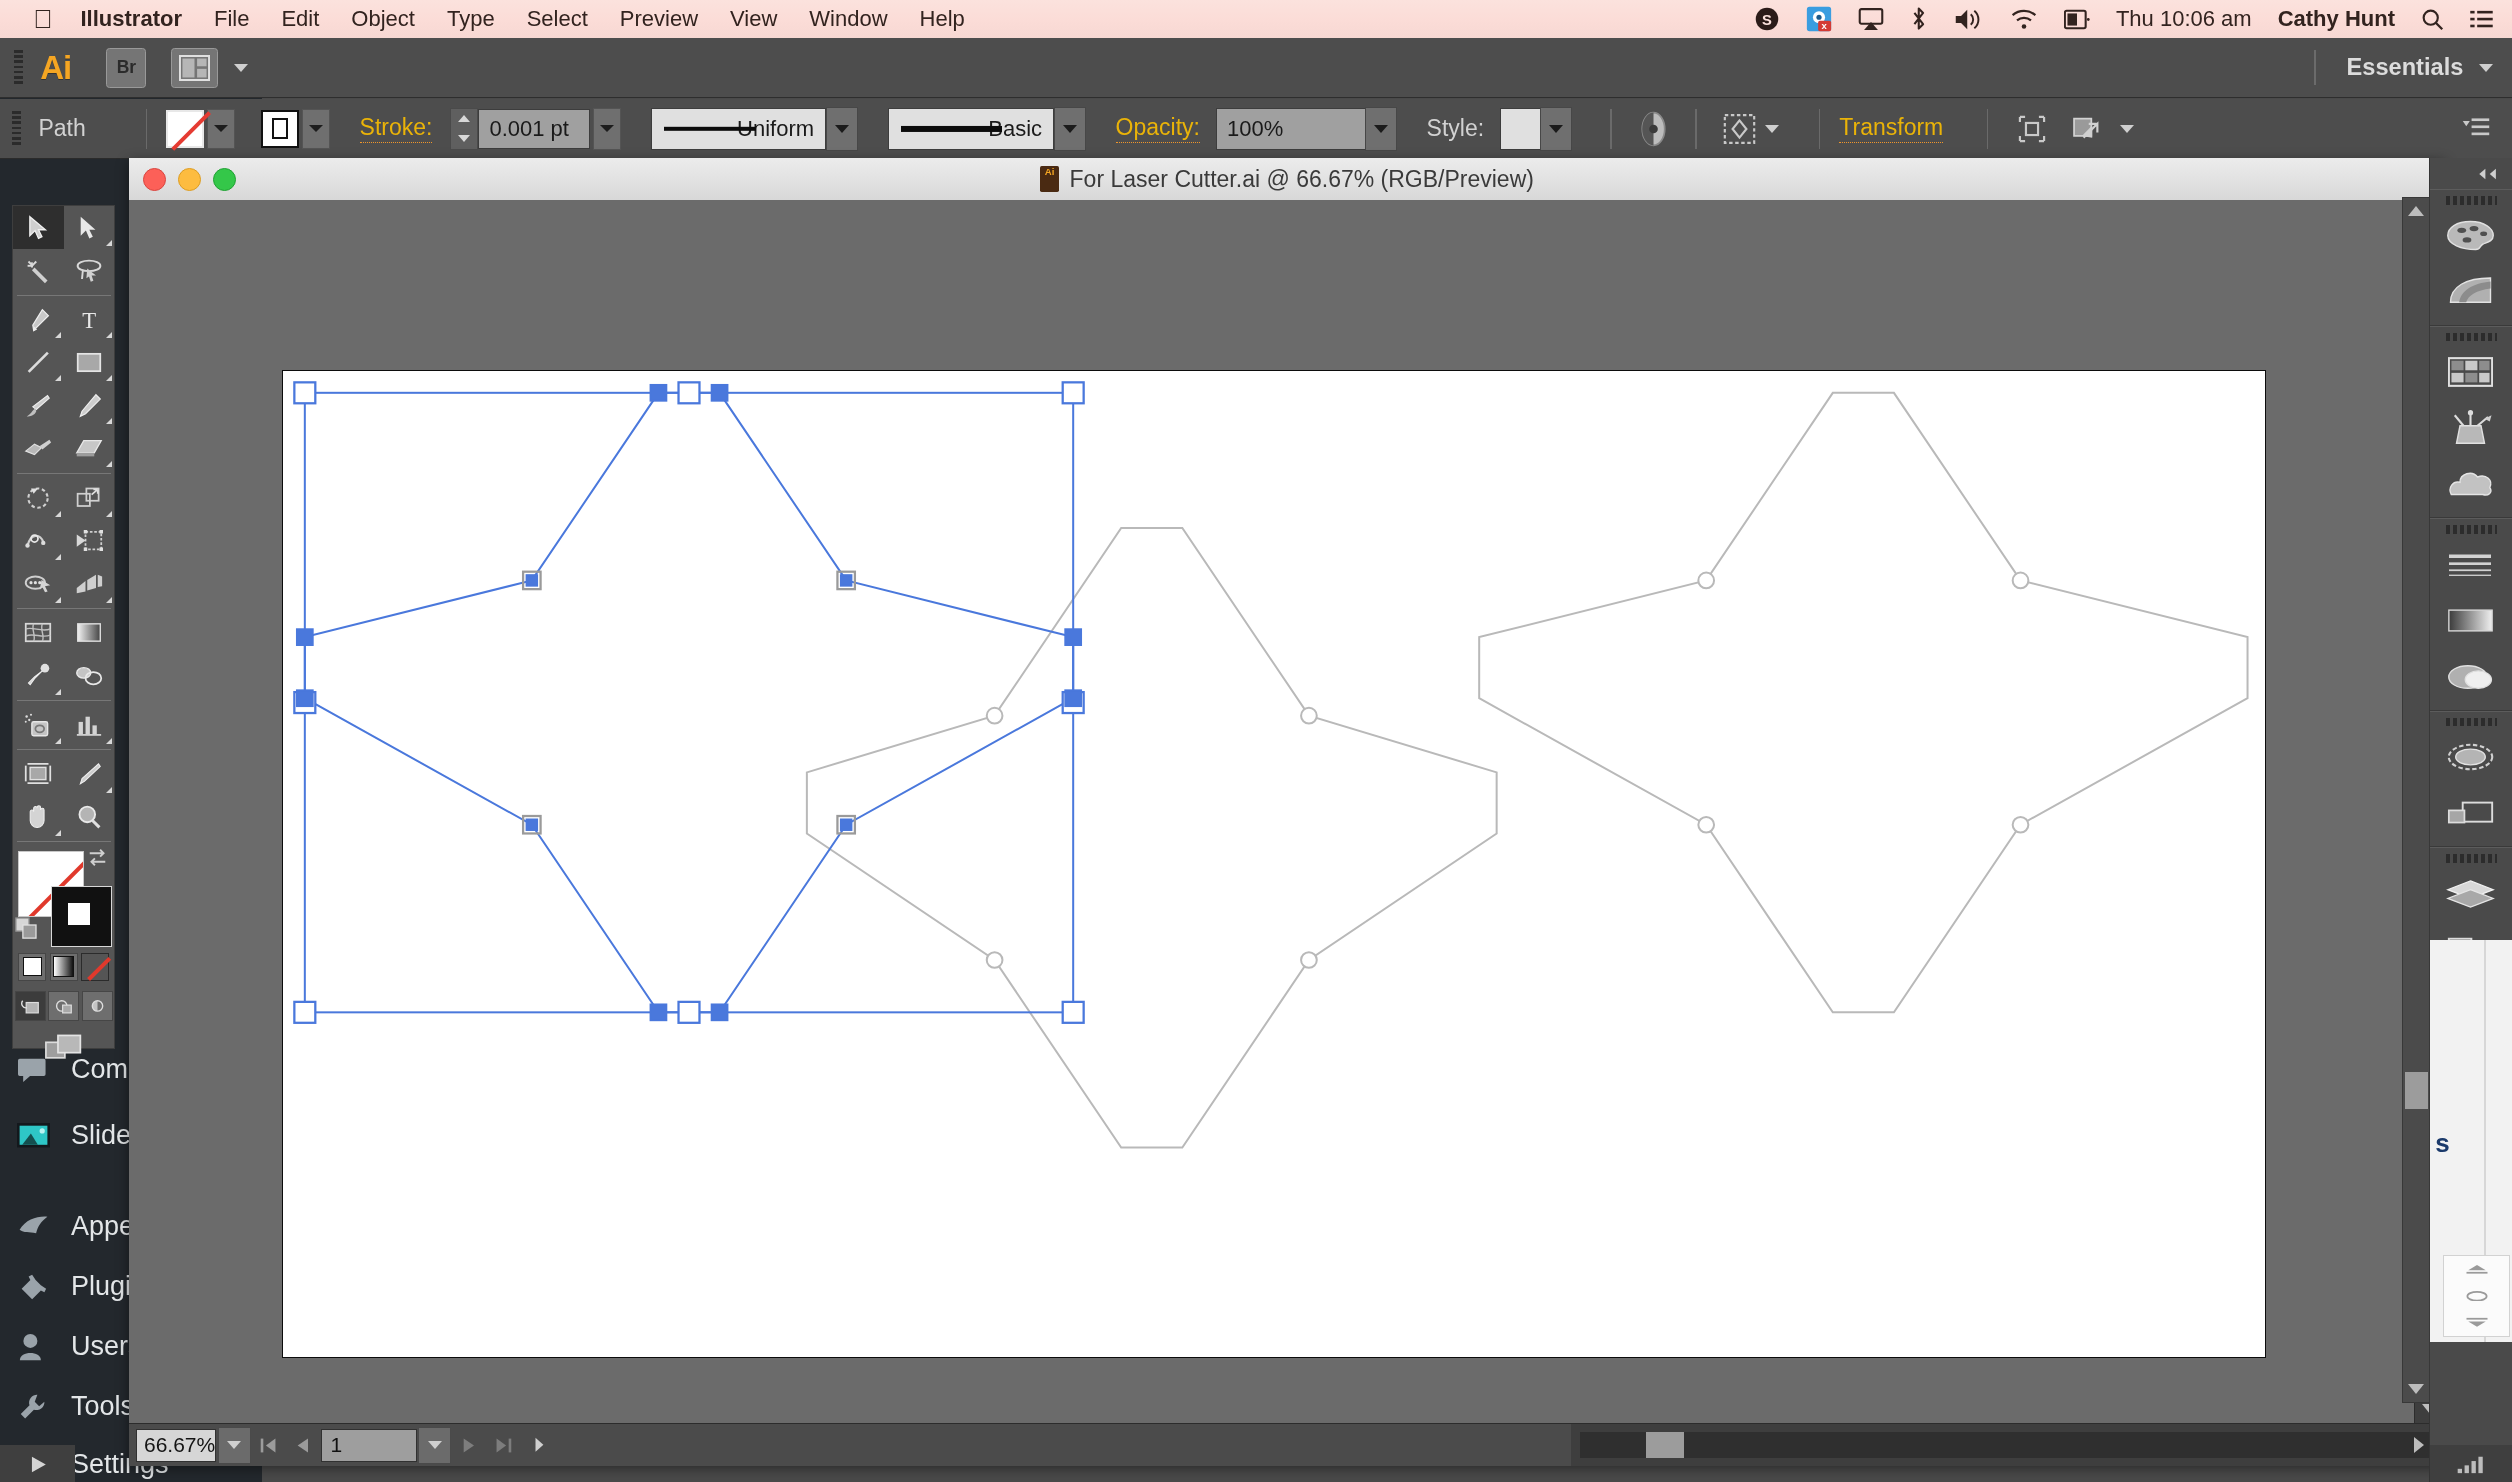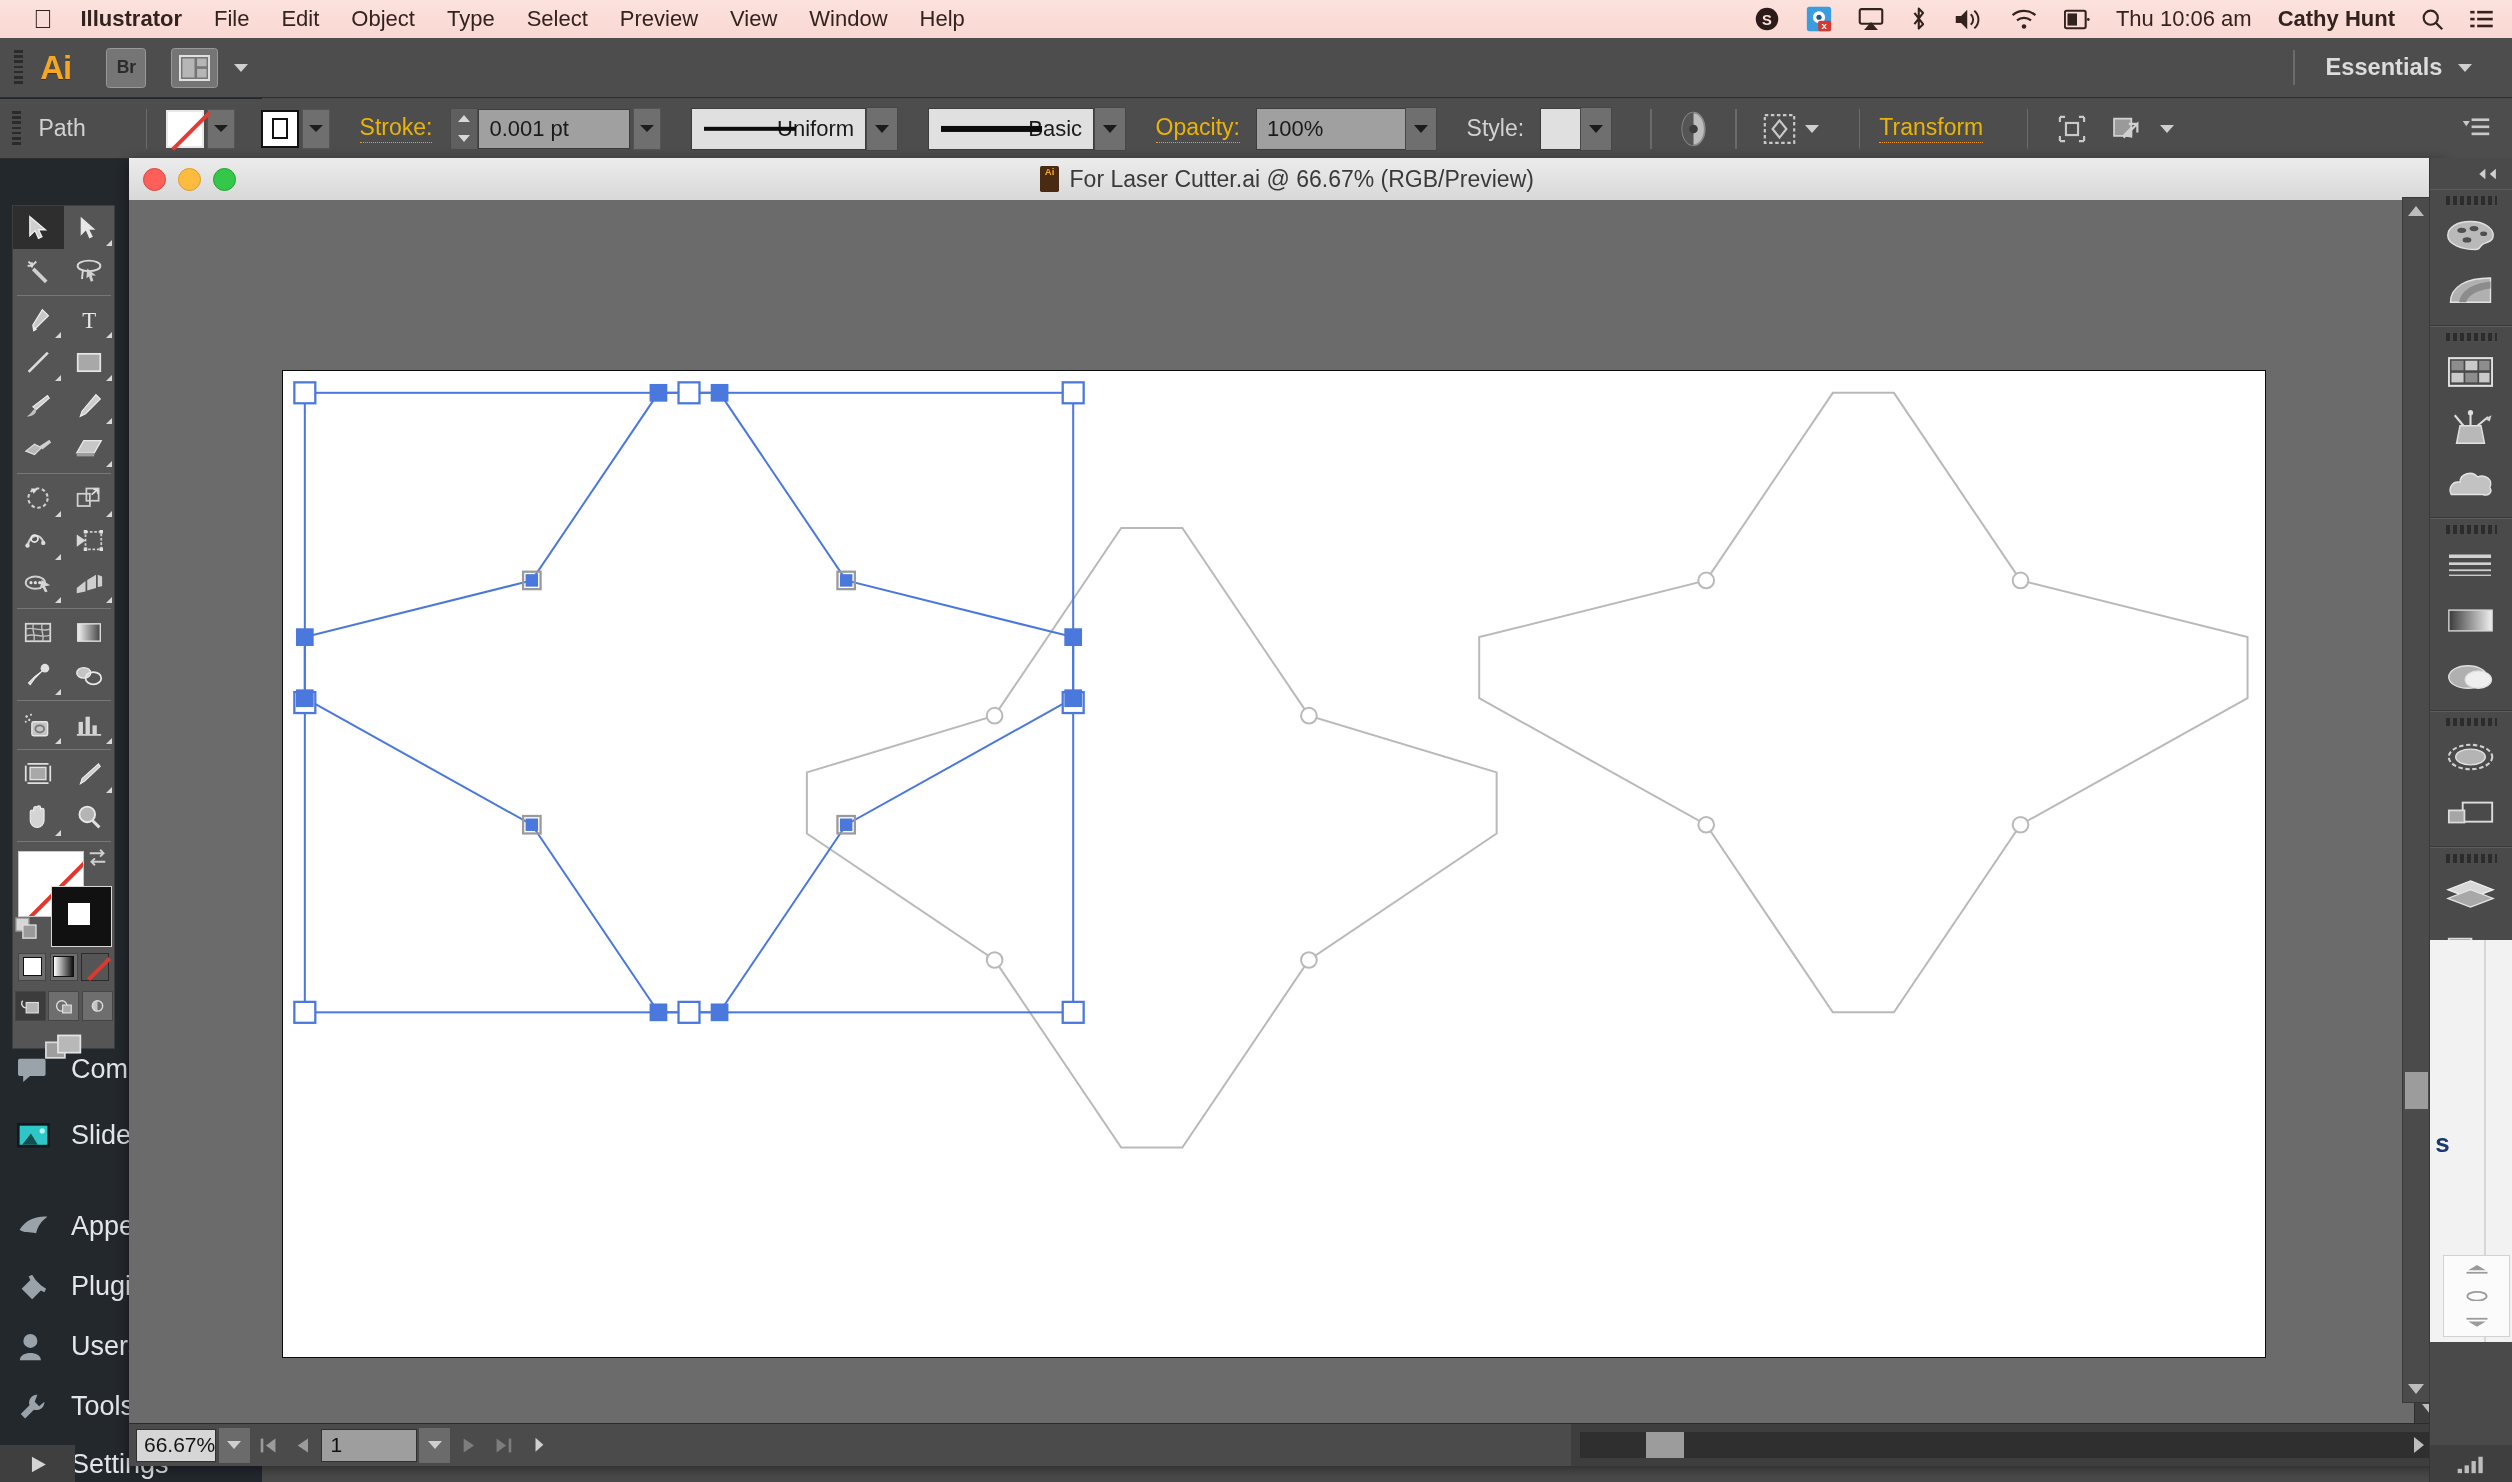--- a/index.html
+++ b/index.html
@@ -55,21 +55,21 @@
     color:#f5a623;font-size:33px;font-weight:bold;letter-spacing:-0.9px;
     margin-right:35px;text-shadow:0 0.9px 0 #333;
   }
   .appbtn{
     height:38px;min-width:38px;background:#757575;border:1.7px solid #999;border-radius:3.5px;
     display:flex;align-items:center;justify-content:center;color:#2b2b2b;
     font-size:17.5px;font-weight:bold;margin-right:24.5px;
   }
   #workspace{
     margin-left:auto;display:flex;align-items:center;color:#dcdcdc;font-size:23.6px;
-    font-weight:bold;padding-right:40px;
+    font-weight:bold;padding-right:19px;
   }
   #workspace .sep{width:1.7px;height:35px;background:#6b6b6b;margin-right:31px;}
   .caret{
     width:0;height:0;border-left:7.9px solid transparent;border-right:7.9px solid transparent;
     border-top:8.7px solid #cfcfcf;margin-left:15.7px;
   }
 
   
   #controlbar{
     left:0;top:99px;width:2512px;height:59px;background:#4d4d4d;
@@ -513,21 +513,21 @@
       </div>
   </div>
 
   <span class="cb-label link" style="margin-right:17.5px">Stroke:</span>
 
   <div style="display:flex;align-items:center;margin-right:30px">
     <div class="spinner">
         <div class="up"></div>
         <div class="dn"></div>
       </div>
-    <div class="field" style="width:152px">0.001 pt</div>
+    <div class="field" style="width:112px">0.001 pt</div>
     <div class="mini-drop" style="height:40px">
         <div class="caret"></div>
       </div>
   </div>
 
   <div class="combo" style="margin-right:30px">
     <div class="profile">
       <span class="line"></span>
       <span>Uniform</span>
     </div>

